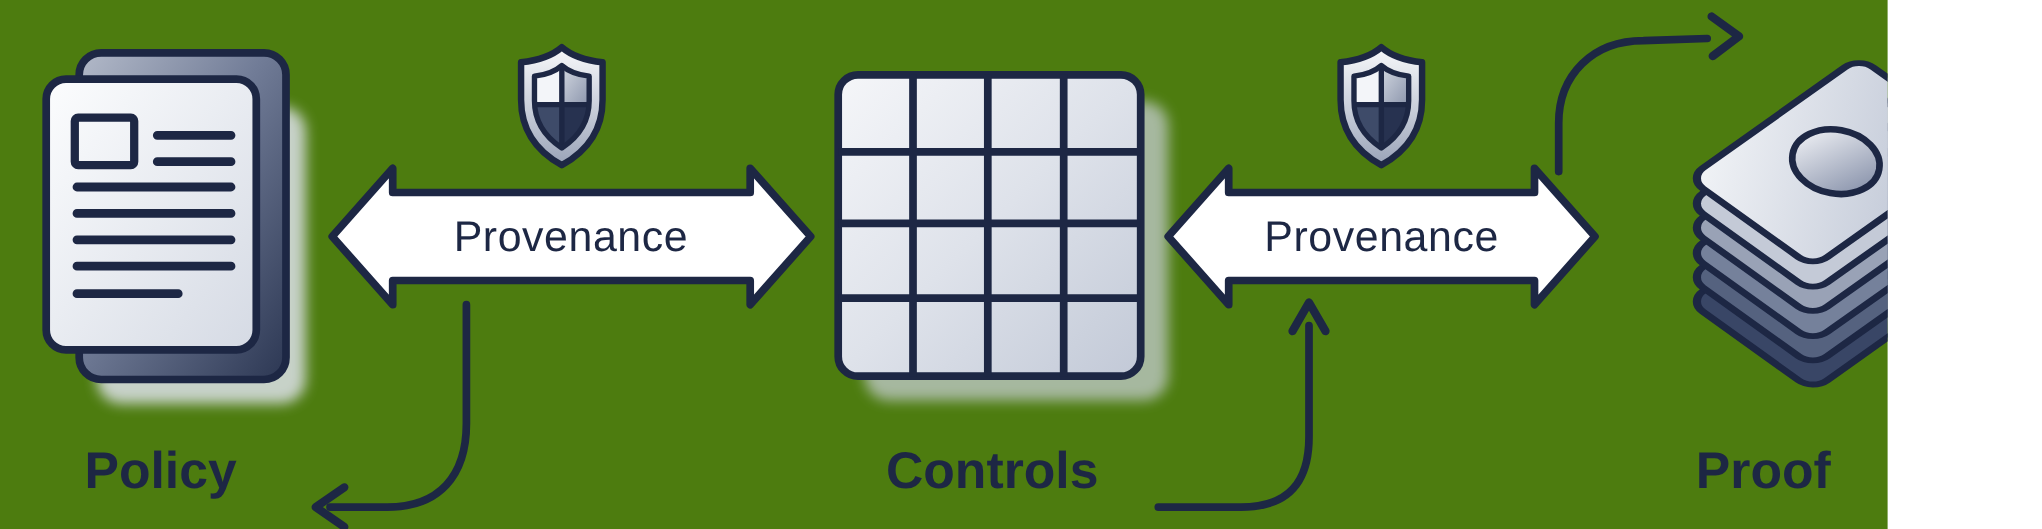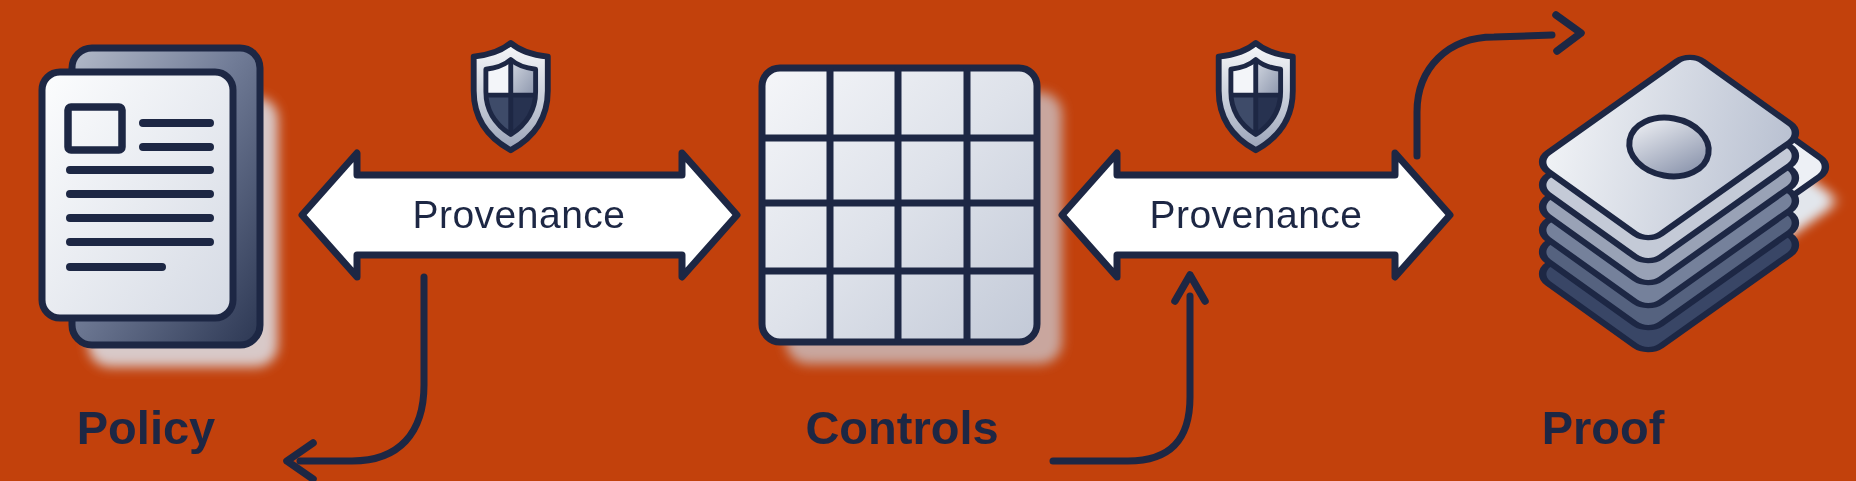--- a/index.html
+++ b/index.html
@@ -2,23 +2,23 @@
 <html><head>
 <meta charset="utf-8">
 <style>
   html, body {
     margin: 0;
     padding: 0;
     background: #ffffff;
   }
   .stage {
     position: relative;
-    width: 1856px;
+    width: 1716px;
     height: 481px;
-    background: #c2410c;
+    background: #4d7c0f;
     overflow: hidden;
     font-family: "Liberation Sans", sans-serif;
   }
   svg { display: block; }
   .node-label {
     font-family: "Liberation Sans", sans-serif;
     font-size: 47px;
     font-weight: bold;
     fill: #1d2744;
   }

